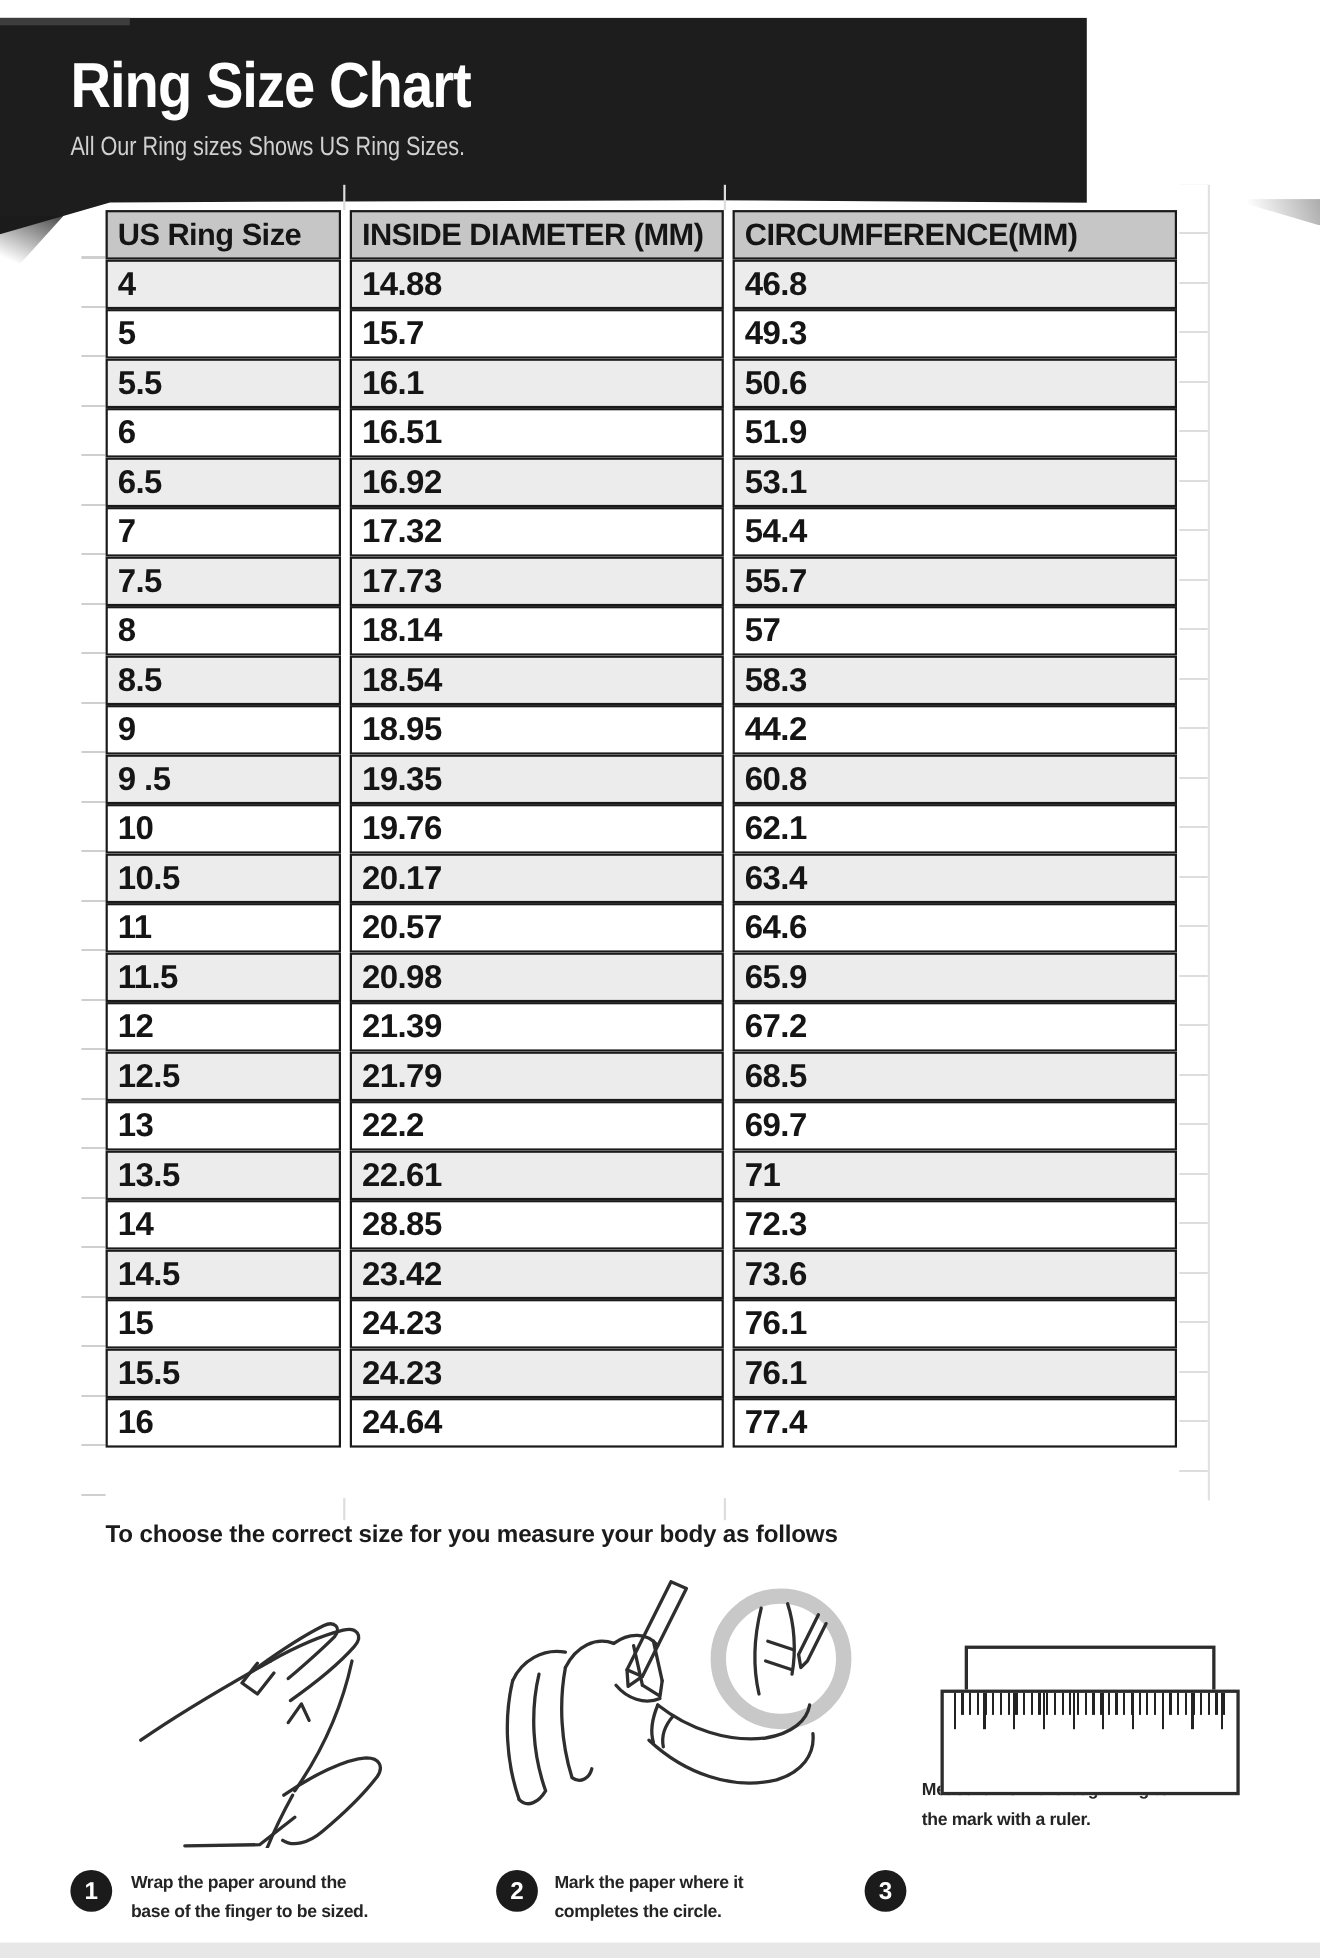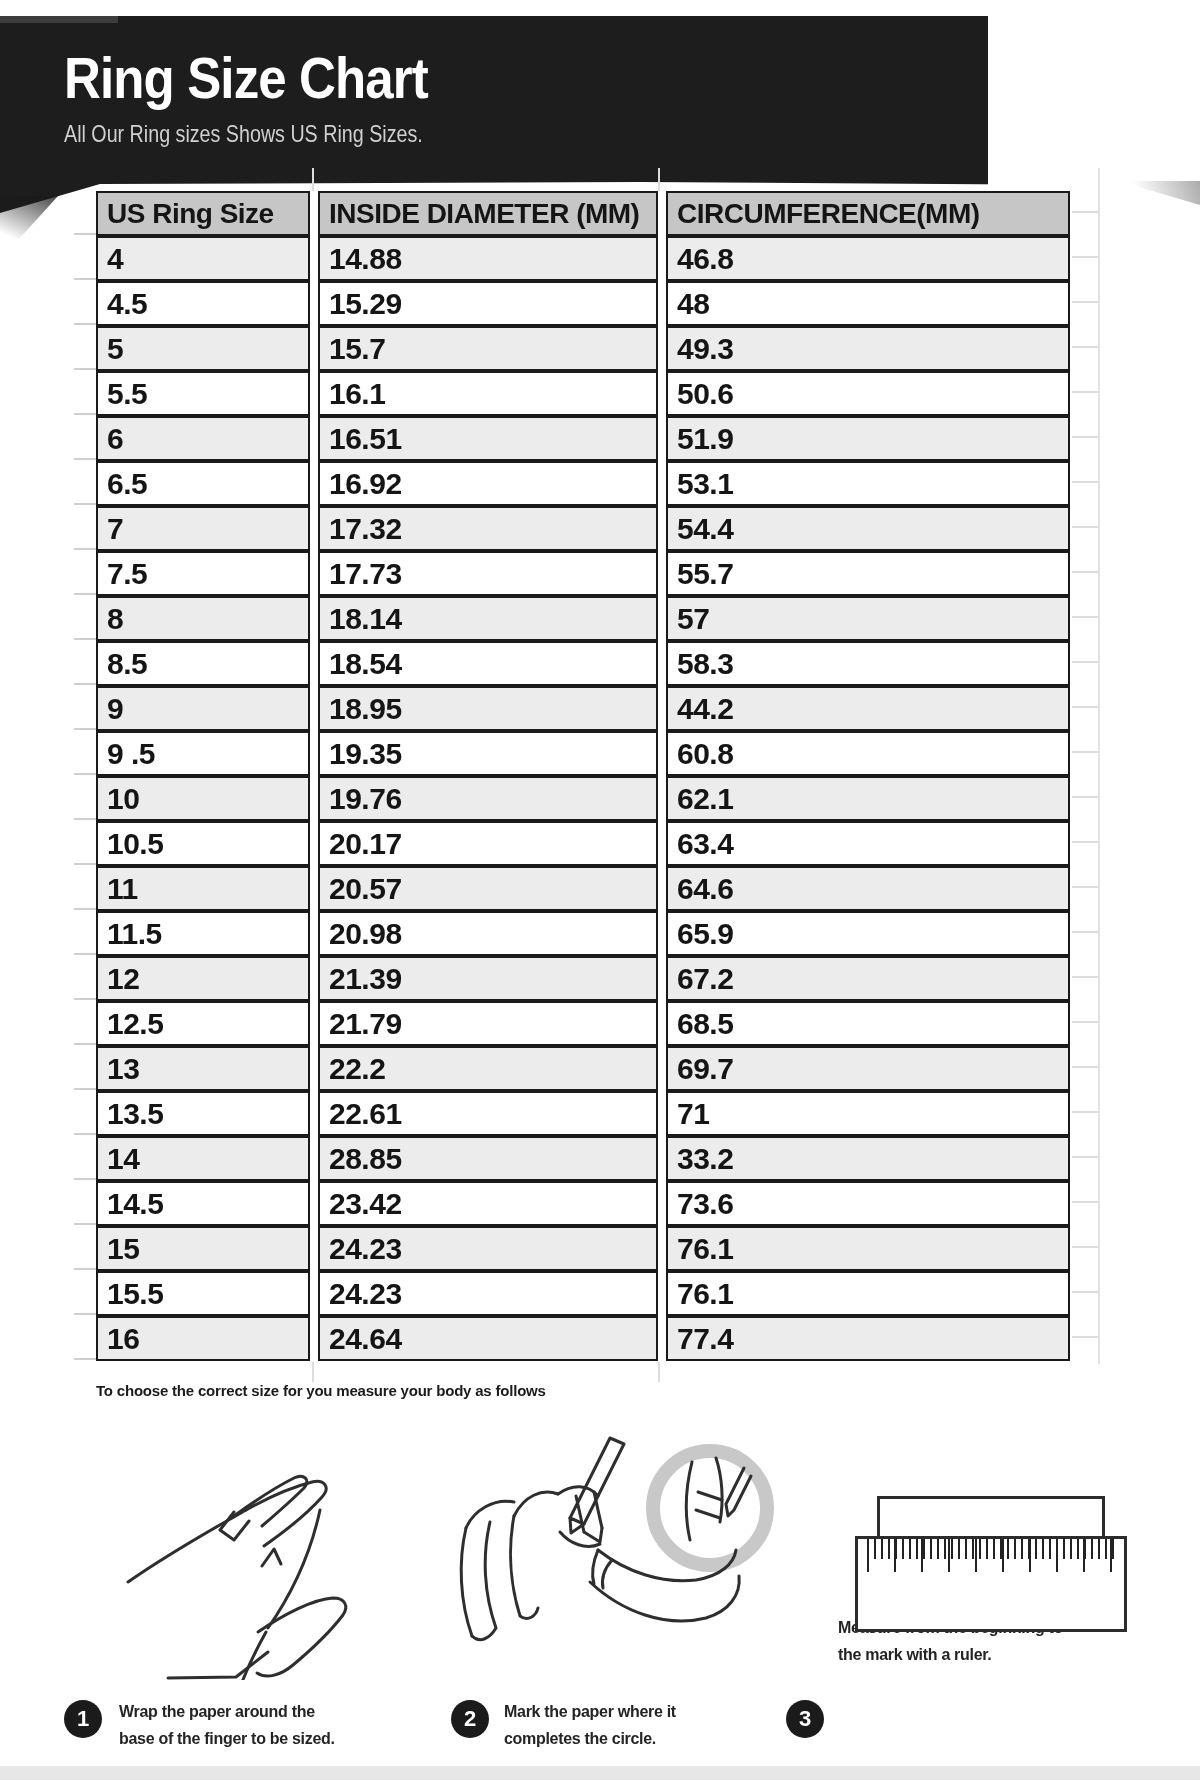--- a/index.html
+++ b/index.html
@@ -52,21 +52,21 @@
   .size-table th,.size-table td{
     border:2px solid #1a1a1a;height:45px;box-sizing:border-box;
     padding:0 0 0 9px;text-align:left;vertical-align:middle;
     font-weight:700;color:#151515;letter-spacing:-.5px;white-space:nowrap;overflow:hidden;
   }
   .size-table th{font-size:28px;background:var(--th-bg,#c6c6c6);}
   .size-table td{font-size:30px;background:#ffffff;}
   .size-table tbody tr:nth-child(odd) td{background:var(--row-alt,#ececec);}
   
   .intro-text{
-    position:absolute;left:96px;top:1382px;font-size:15px;font-weight:700;
+    position:absolute;left:96px;top:1382px;font-size:22px;font-weight:700;
     color:#1b1b1b;letter-spacing:-.2px;white-space:nowrap;
   }
   .illu{position:absolute;}
   .illu path,.illu circle{vector-effect:non-scaling-stroke;}
   
   .ruler-wrap{position:absolute;left:855px;top:1494px;width:280px;height:140px;}
   .ruler-paper{
     position:absolute;left:22px;top:2px;width:222px;height:42px;
     border:3px solid #2c2c2c;background:#ffffff;z-index:1;
   }
@@ -128,25 +128,20 @@
         <th>CIRCUMFERENCE(MM)</th>
       </tr>
     </thead>
   <tbody>
       <tr>
         <td>4</td>
         <td>14.88</td>
         <td>46.8</td>
       </tr>
       <tr>
-        <td>4.5</td>
-        <td>15.29</td>
-        <td>48</td>
-      </tr>
-      <tr>
         <td>5</td>
         <td>15.7</td>
         <td>49.3</td>
       </tr>
       <tr>
         <td>5.5</td>
         <td>16.1</td>
         <td>50.6</td>
       </tr>
       <tr>
@@ -225,21 +220,21 @@
         <td>69.7</td>
       </tr>
       <tr>
         <td>13.5</td>
         <td>22.61</td>
         <td>71</td>
       </tr>
       <tr>
         <td>14</td>
         <td>28.85</td>
-        <td>33.2</td>
+        <td>72.3</td>
       </tr>
       <tr>
         <td>14.5</td>
         <td>23.42</td>
         <td>73.6</td>
       </tr>
       <tr>
         <td>15</td>
         <td>24.23</td>
         <td>76.1</td>

